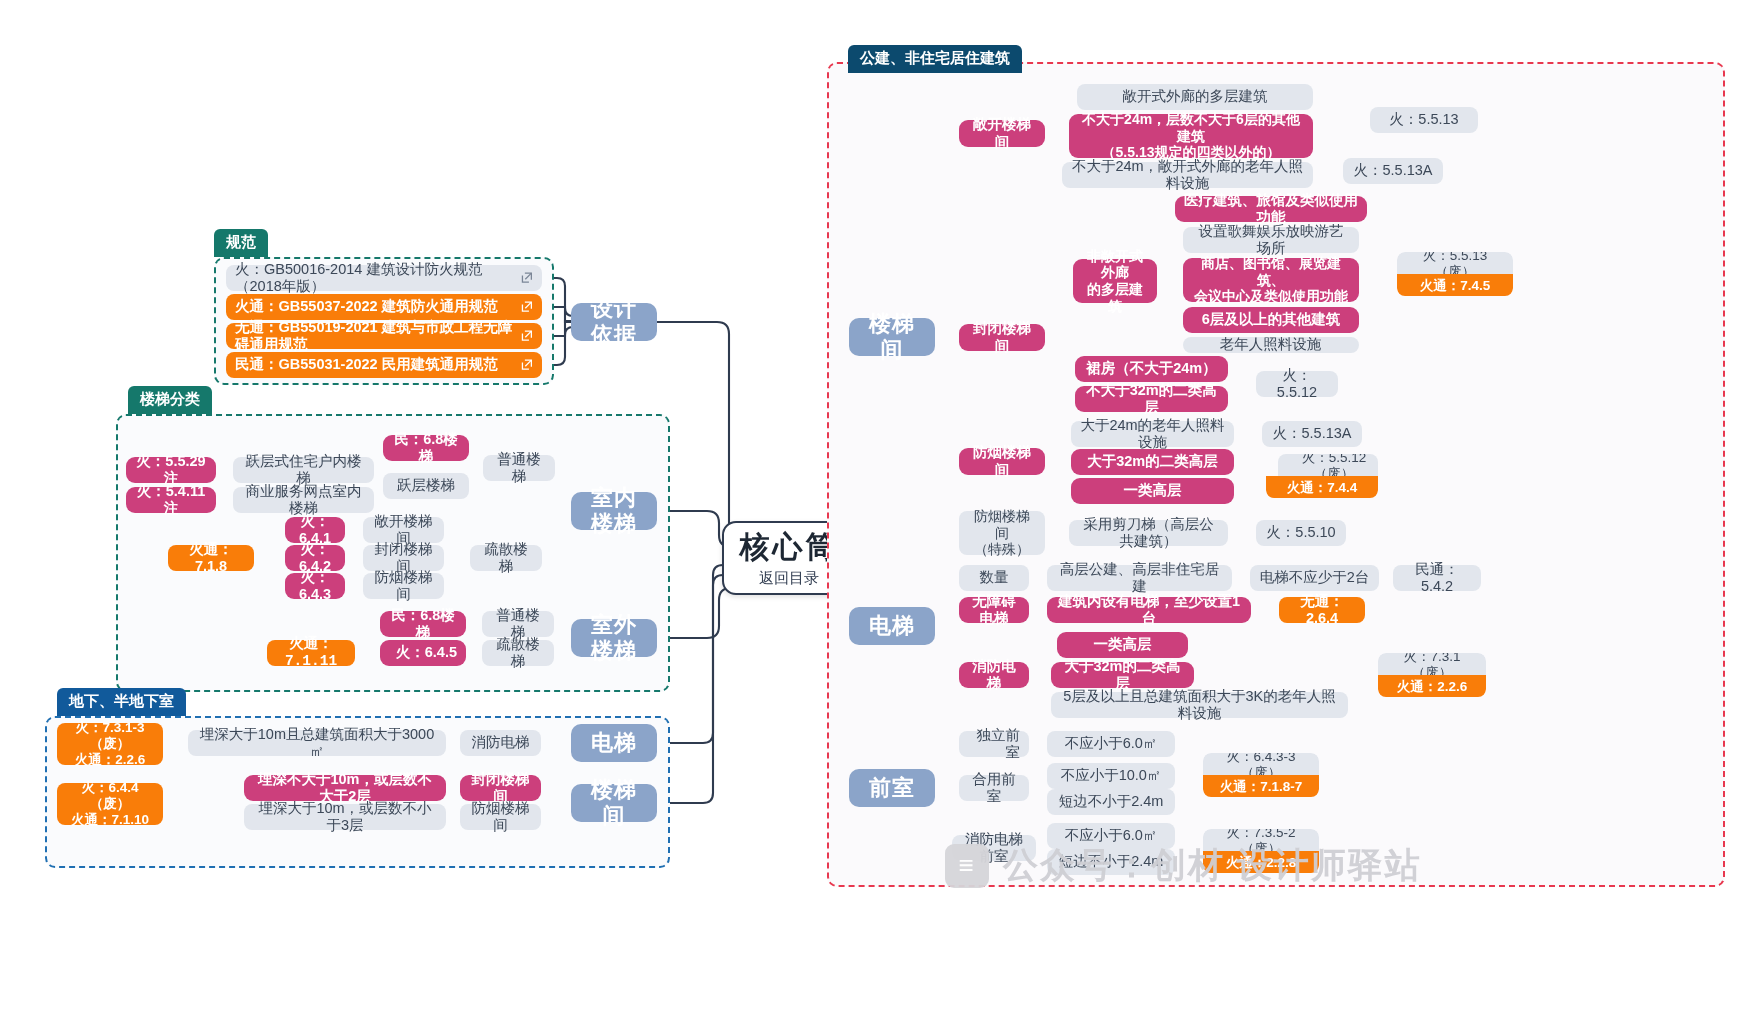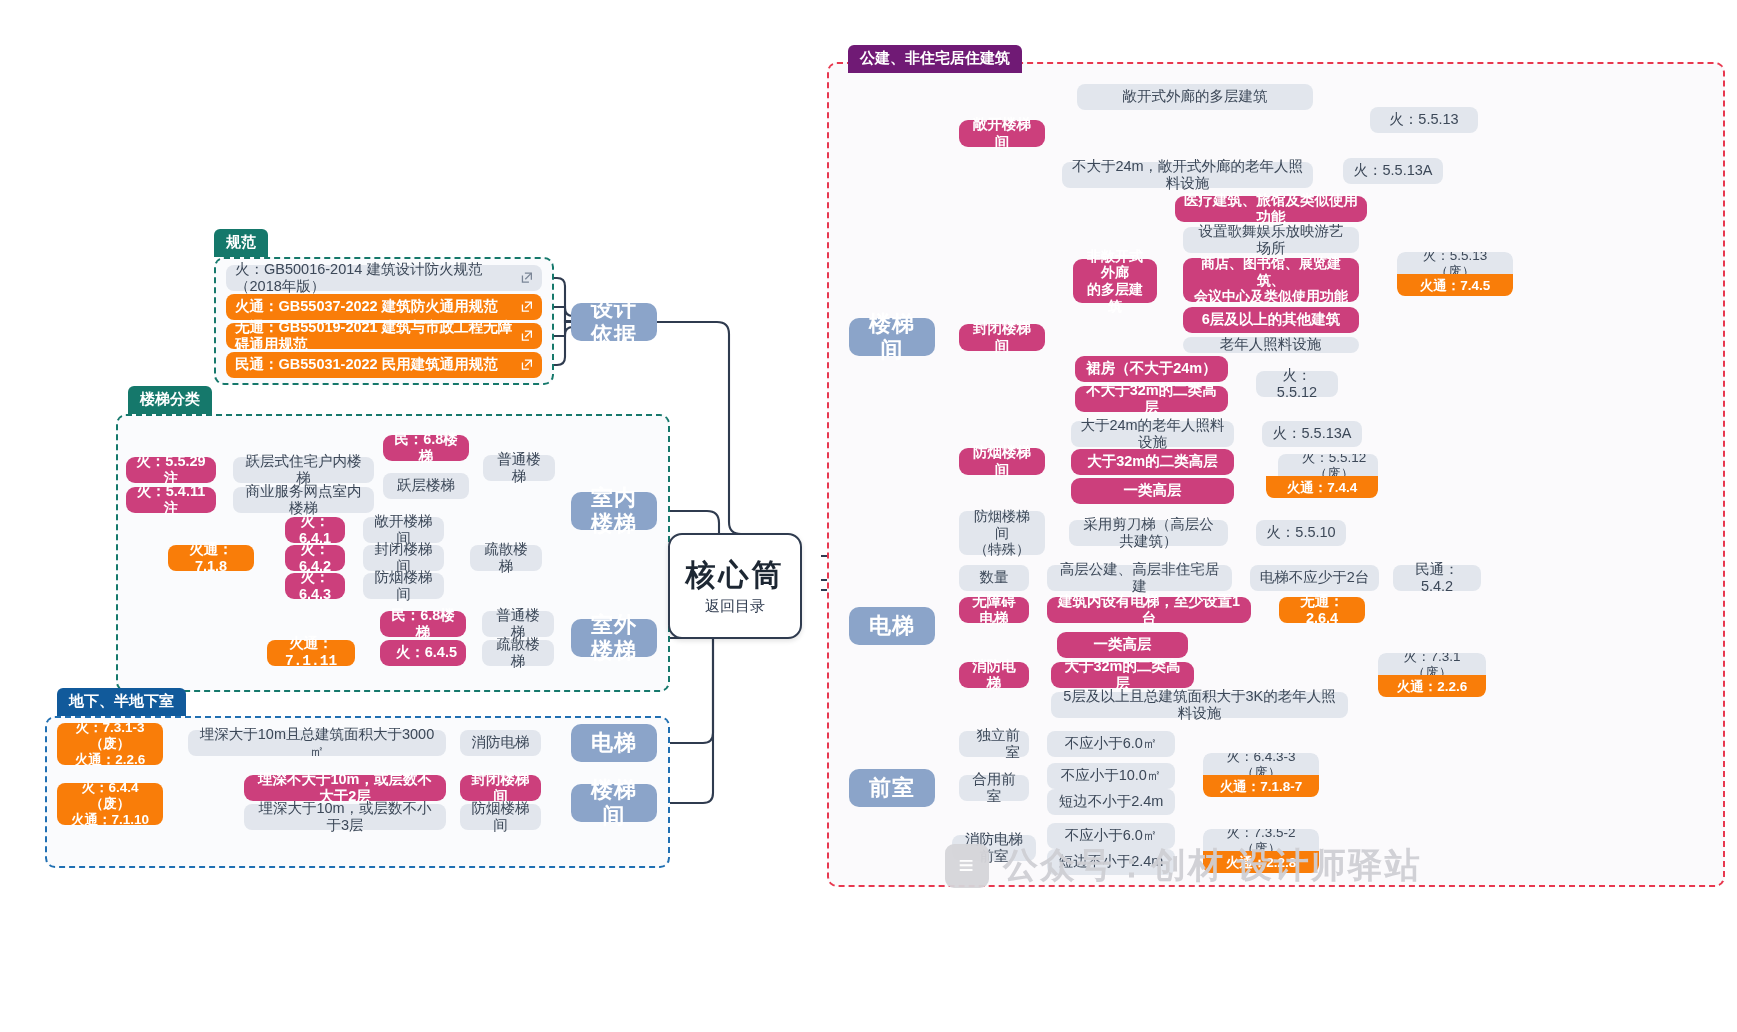--- a/index.html
+++ b/index.html
@@ -88,21 +88,21 @@
     font-weight: bold;
     padding: 4px 12px 5px 12px;
     border-radius: 6px 6px 0 0;
     white-space: nowrap;
   }
   .g-teal { border: 2px dashed #15786b; }
   .t-teal { background: #15786b; }
   .g-navy { border: 2px dashed #1f6fb2; }
   .t-navy { background: #115a9b; }
   .g-red  { border: 2px dashed #e8384f; background: #fbfafc; }
-  .t-red  { background: #701a75; }
+  .t-red  { background: #0c4a6e; }
 
   svg.links {
     position: absolute;
     left: 0; top: 0;
     width: 1737px; height: 1032px;
     pointer-events: none;
   }
   .lk { fill: none; stroke: #2f3b4f; stroke-width: 2.1px; }
 
   .watermark {
@@ -423,37 +423,41 @@
     <span>防烟楼梯间</span>
   </div>
 
   <div class="node n-blue" style="left:571px; top:724px; width:86px; height:38px;">
     <span>电梯</span>
   </div>
   <div class="node n-blue" style="left:571px; top:784px; width:86px; height:38px;">
     <span>楼梯间</span>
   </div>
 
-  <div class="node n-core" style="left:668px; top:521px; width:134px; height:106px;margin-top:12px;">
+  <div class="node n-core" style="left:722px; top:521px; width:134px; height:74px;">
     <span class="core-title">核心筒</span>
     <span class="core-sub">返回目录</span>
   </div>
 
   <div class="group g-red" style="left:827px; top:62px; width:898px; height:825px;"></div>
   <div class="group-tab t-red" style="left:848px; top:45px;">公建、非住宅居住建筑</div>
 
   <div class="node n-blue" style="left:849px; top:318px; width:86px; height:38px;">
     <span>楼梯间</span>
   </div>
 
   <div class="node n-pink" style="left:959px; top:120px; width:86px; height:27px;">
     <span>敞开楼梯间</span>
   </div>
   <div class="node n-gray" style="left:1077px; top:84px; width:236px; height:26px;">
     <span>敞开式外廊的多层建筑</span>
+  </div>
+  <div class="node n-pink" style="left:1069px; top:114px; width:244px; height:44px; font-size:14px;">
+    <span>不大于24m，层数不大于6层的其他建筑
+（5.5.13规定的四类以外的）</span>
   </div>
   <div class="node n-gray" style="left:1062px; top:162px; width:251px; height:26px;">
     <span>不大于24m，敞开式外廊的老年人照料设施</span>
   </div>
   <div class="node n-gray" style="left:1343px; top:107px; width:108px; height:26px;margin-left:27px;">
     <span>火：5.5.13</span>
   </div>
   <div class="node n-gray" style="left:1343px; top:158px; width:100px; height:26px;">
     <span>火：5.5.13A</span>
   </div>

